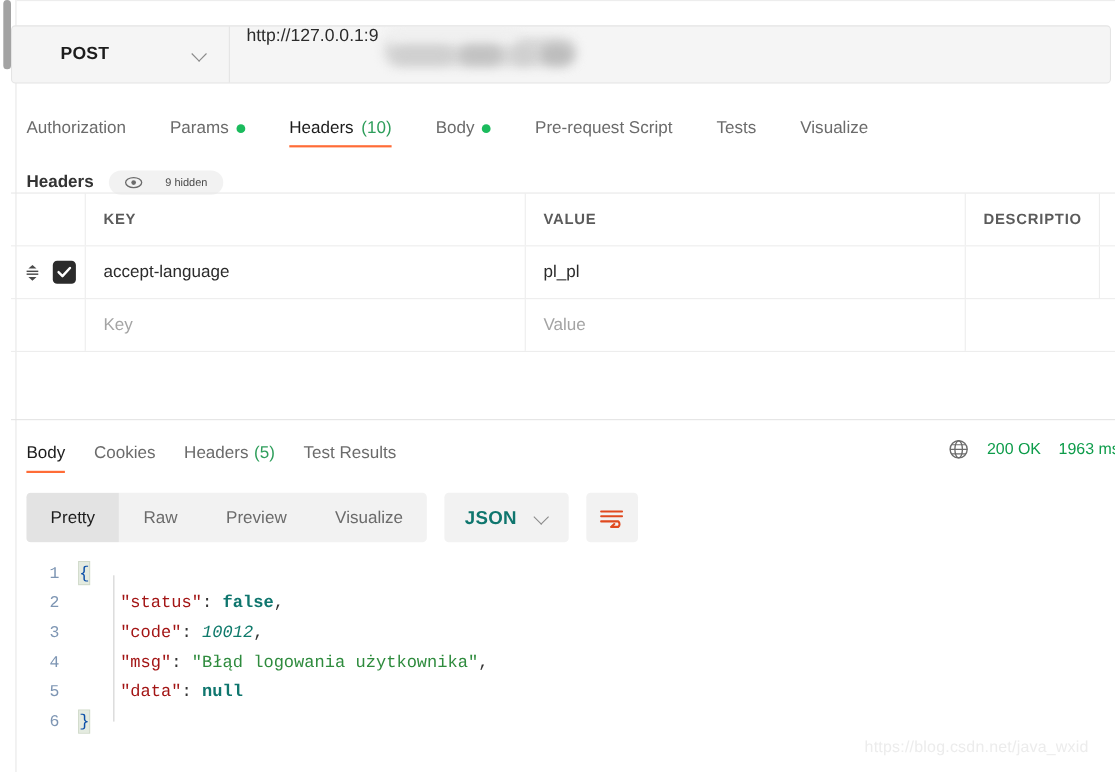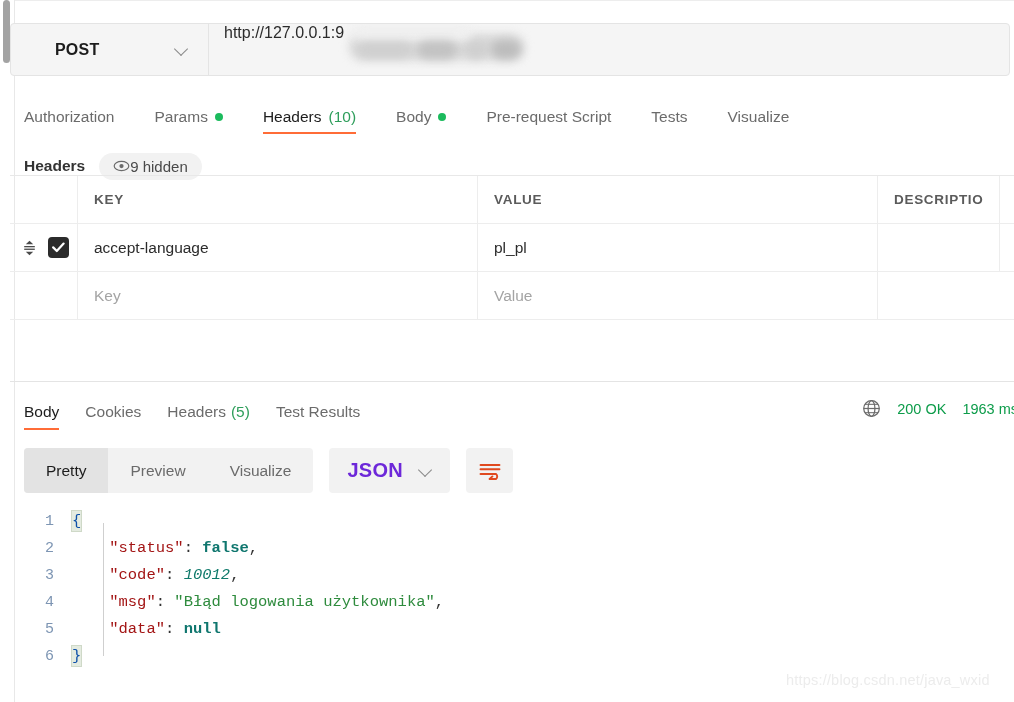--- a/index.html
+++ b/index.html
@@ -86,23 +86,23 @@
   .dot-green { width: 8px; height: 8px; border-radius: 50%; background: #1bbb5d; display:inline-block; }
   .count-green { color: #2e9e5b; }
 
   
   #headers-subbar {
     position: absolute; left: 10px; top: 148px; width: 1000px; height: 36px;
     display: flex; align-items: center; padding-left: 14px; gap: 14px;
   }
   #headers-subbar-title { font-size: 15.5px; color: #333; font-weight: 700; }
   #hidden-pill {
-    display: flex; align-items: center; gap: 0;
+    display: flex; align-items: center; gap: 20px;
     background: #f2f2f2; border-radius: 16px; padding: 5px 14px;
-    font-size: 15px; color: #4a4a4a; cursor: pointer;
+    font-size: 10px; color: #4a4a4a; cursor: pointer;
   }
   .eye-icon { width: 17px; height: 12px; display:block; }
 
   
   #headers-table {
     position: absolute; left: 10px; top: 175px; width: 1004px;
     border-top: 1px solid #e8e8e8;
   }
   .hrow { display: flex; height: 48px; border-bottom: 1px solid #ededed; }
   .hrow.head { height: 48px; }
@@ -158,21 +158,21 @@
   }
   .seg-btn {
     display: flex; align-items: center; justify-content: center;
     padding: 0 22px; font-size: 15.5px; color: #6b6b6b; cursor: pointer;
   }
   .seg-btn.active { background: #e3e3e3; color: #1c1c1c; }
   #lang-select {
     display: flex; align-items: center; gap: 16px; height: 45px;
     background: #f2f2f2; border-radius: 4px; padding: 0 18px; cursor: pointer;
   }
-  #lang-label { font-size: 20px; color: #6d28d9; font-weight: 700; letter-spacing:.3px;}
+  #lang-label { font-size: 17px; color: #0f766e; font-weight: 700; letter-spacing:.3px;}
   #wrap-btn {
     width: 47px; height: 45px; background: #f2f2f2; border-radius: 4px;
     display: flex; align-items: center; justify-content: center; cursor: pointer;
   }
   .wrap-icon { width: 22px; height: 18px; display:block; }
 
   
   #code-viewer {
     position: absolute; left: 10px; top: 508px; width: 1004px; height: 186px;
     font-family: "Liberation Mono", monospace; font-size: 15.5px; line-height: 27px;
@@ -351,20 +351,23 @@
     <span class="status-time">1963 ms</span>
   </div>
 </div>
 
 <div id="body-toolbar">
   <div id="view-seg">
       <div class="seg-btn active">
         <span>Pretty</span>
       </div>
       <div class="seg-btn">
+        <span>Raw</span>
+      </div>
+      <div class="seg-btn">
         <span>Preview</span>
       </div>
       <div class="seg-btn">
         <span>Visualize</span>
       </div>
     </div>
   <div id="lang-select">
     <span id="lang-label">JSON</span>
     <span class="chev"></span>
   </div>

